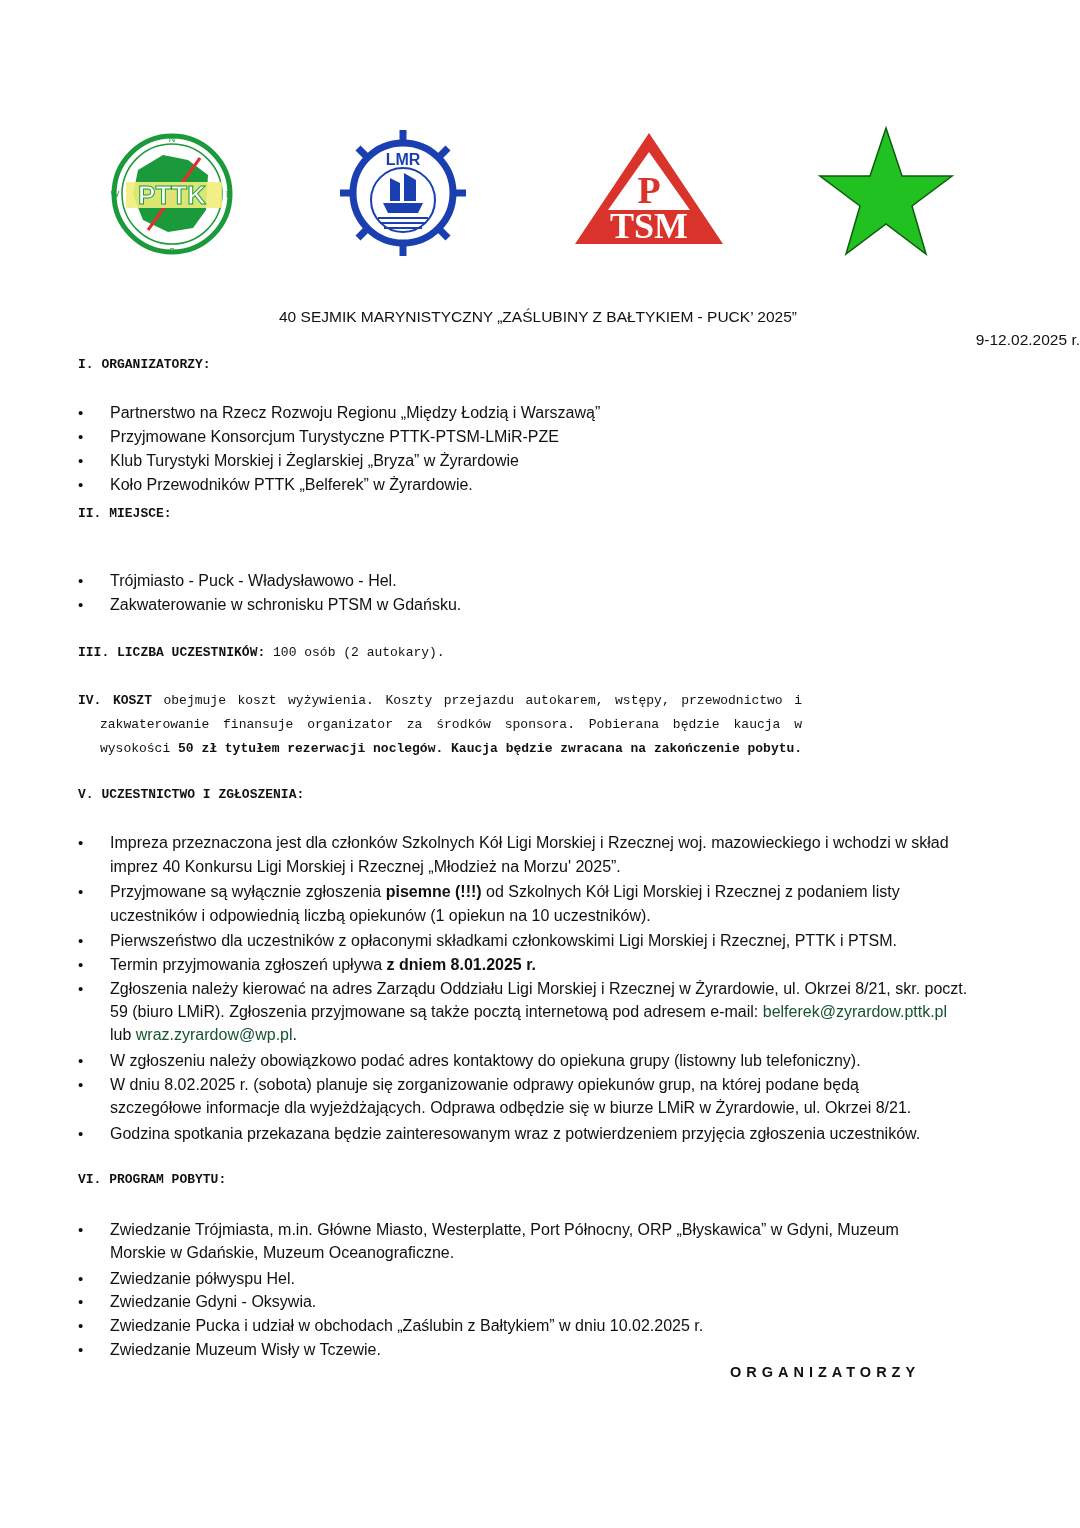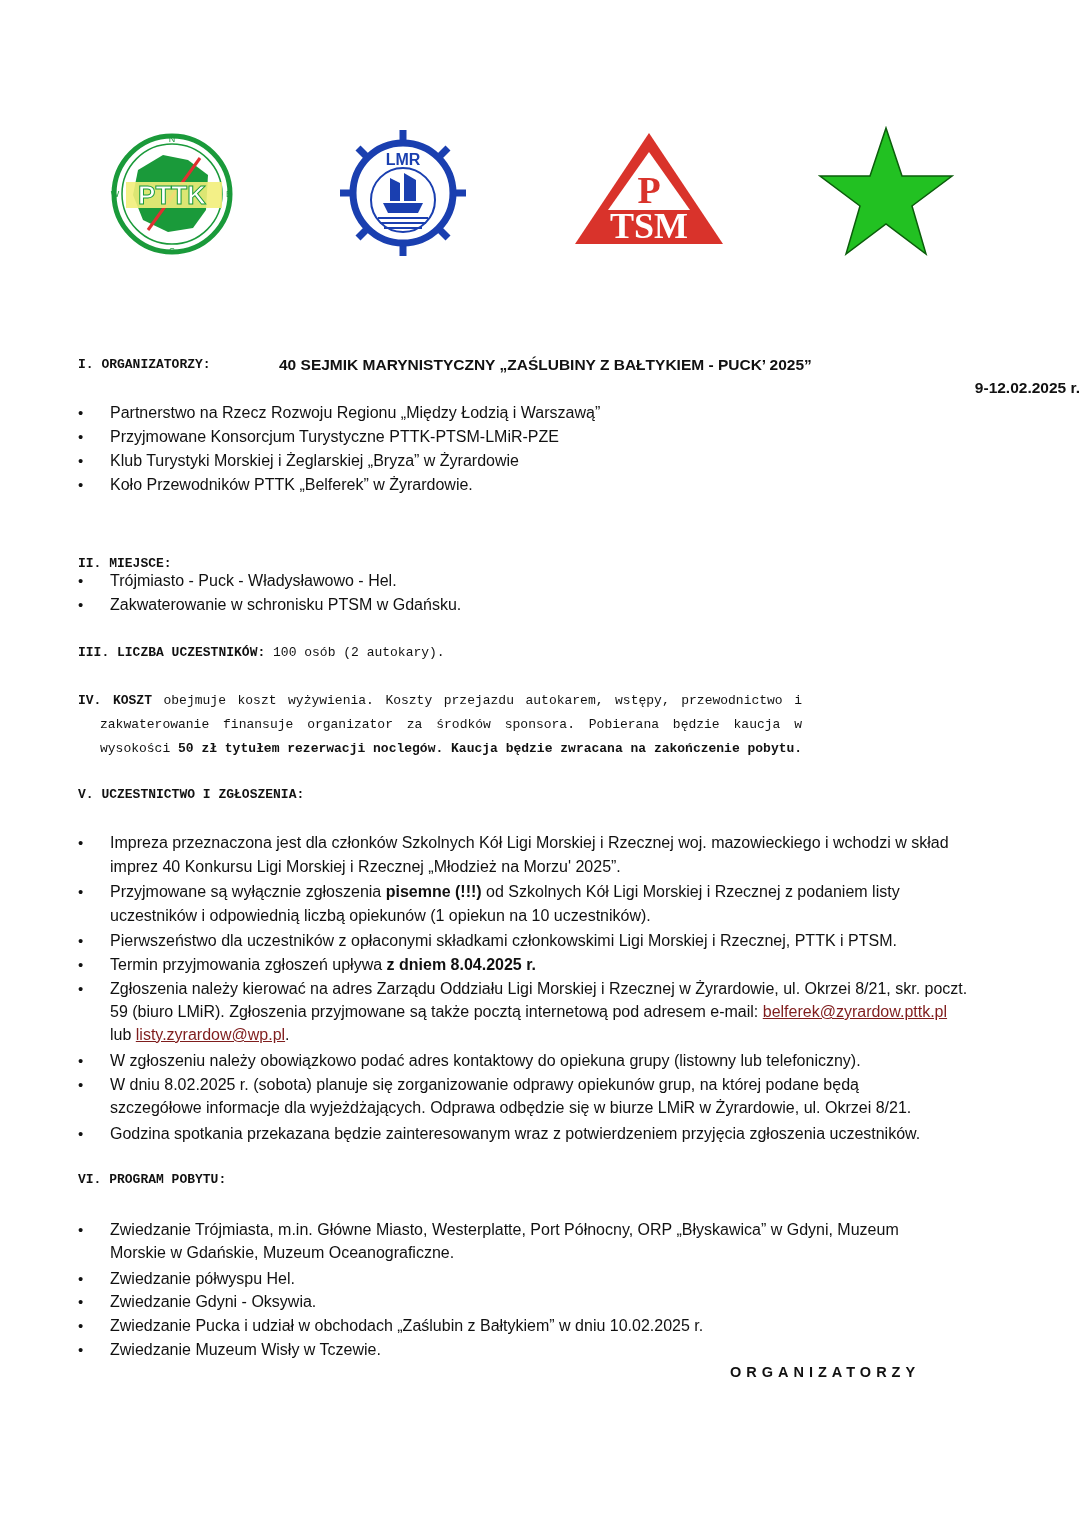--- a/index.html
+++ b/index.html
@@ -2,24 +2,24 @@
 <html><head>
 <meta charset="utf-8">
 <style>
   html, body { margin:0; padding:0; background:#ffffff; }
   body { width:1080px; height:1528px; position:relative; overflow:hidden;
          font-family:"Liberation Sans", sans-serif; color:#111; }
   .page { position:absolute; left:0; top:0; width:1080px; height:1528px; }
   .logo { position:absolute; }
   .txt { position:absolute; font-size:13px; line-height:24px; white-space:nowrap;font-family:Liberation Mono, monospace; }
   .bold { font-weight:bold; }
-  .title { position:absolute; left:0; width:1080px; font-weight:bold; font-size:15.5px;margin-top:48px; }
+  .title { position:absolute; left:0; width:1080px; font-weight:normal; font-size:15.5px; }
   .bullet { position:absolute; left:78px; font-size:15px; }
   .item { position:absolute; left:110px; font-size:16px; line-height:23.5px; white-space:nowrap; }
-  a.link { color:#7f1d1d; text-decoration:underline; }
+  a.link { color:#14532d; }
   .sign { position:absolute; left:730px; top:1364px; font-weight:bold; font-size:14.5px; letter-spacing:5px; }
 </style>
 </head>
 <body>
 
 <div class="page">
 
   <svg class="logo" style="left:108px;top:130px" width="128" height="128" viewBox="0 0 128 128">
     <circle cx="64" cy="64" r="58" fill="none" stroke="#1a9a3a" stroke-width="5"></circle>
     <circle cx="64" cy="64" r="50" fill="none" stroke="#1a9a3a" stroke-width="1.5"></circle>
@@ -69,21 +69,21 @@
   <div class="txt bold" style="left:78px;top:353px">I. ORGANIZATORZY:</div>
   <span class="bullet" style="top:404px">•</span>
   <div class="item" style="top:401px">Partnerstwo na Rzecz Rozwoju Regionu „Między Łodzią i Warszawą”</div>
   <span class="bullet" style="top:428px">•</span>
   <div class="item" style="top:425px">Przyjmowane Konsorcjum Turystyczne PTTK-PTSM-LMiR-PZE</div>
   <span class="bullet" style="top:452px">•</span>
   <div class="item" style="top:449px">Klub Turystyki Morskiej i Żeglarskiej „Bryza” w Żyrardowie</div>
   <span class="bullet" style="top:476px">•</span>
   <div class="item" style="top:473px">Koło Przewodników PTTK „Belferek” w Żyrardowie.</div>
 
-  <div class="txt bold" style="left:78px;top:552px">II. MIEJSCE:</div>
+  <div class="txt bold" style="left:78px;top:502px">II. MIEJSCE:</div>
   <span class="bullet" style="top:572px">•</span>
   <div class="item" style="top:569px">Trójmiasto - Puck - Władysławowo - Hel.</div>
   <span class="bullet" style="top:596px">•</span>
   <div class="item" style="top:593px">Zakwaterowanie w schronisku PTSM w Gdańsku.</div>
 
   <div class="txt" style="left:78px;top:641px">
     <span class="bold">III. LICZBA UCZESTNIKÓW:</span><span> 100 osób (2 autokary).</span>
   </div>
 
   <div class="txt" style="left:100px;top:713px;width:702px;text-align:justify;text-align-last:justify;white-space:normal">zakwaterowanie finansuje organizator za środków sponsora. Pobierana będzie kaucja w</div>
@@ -101,26 +101,26 @@
   <div class="item" style="top:855px">imprez 40 Konkursu Ligi Morskiej i Rzecznej „Młodzież na  Morzu' 2025”.</div>
 
   <span class="bullet" style="top:883px">•</span>
   <div class="item" style="top:880px"><span>Przyjmowane są wyłącznie zgłoszenia </span><span class="bold">pisemne (!!!)</span><span> od Szkolnych Kół Ligi Morskiej i Rzecznej z podaniem listy</span></div>
   <div class="item" style="top:904px">uczestników i  odpowiednią liczbą opiekunów (1 opiekun na 10 uczestników).</div>
 
   <span class="bullet" style="top:932px">•</span>
   <div class="item" style="top:929px">Pierwszeństwo dla uczestników z opłaconymi składkami członkowskimi Ligi Morskiej i Rzecznej,  PTTK i PTSM.</div>
 
   <span class="bullet" style="top:956px">•</span>
-  <div class="item" style="top:953px"><span>Termin przyjmowania zgłoszeń upływa </span><span class="bold">z dniem 8.04.2025 r.</span></div>
+  <div class="item" style="top:953px"><span>Termin przyjmowania zgłoszeń upływa </span><span class="bold">z dniem 8.01.2025 r.</span></div>
 
   <span class="bullet" style="top:980px">•</span>
   <div class="item" style="top:977px">Zgłoszenia należy kierować na adres Zarządu Oddziału Ligi Morskiej i Rzecznej w Żyrardowie, ul. Okrzei 8/21, skr. poczt.</div>
   <div class="item" style="top:1000px"><span>59 (biuro LMiR). Zgłoszenia przyjmowane są także pocztą internetową pod adresem e-mail: </span><a class="link">belferek@zyrardow.pttk.pl</a></div>
-  <div class="item" style="top:1023px"><span>lub </span><a class="link">listy.zyrardow@wp.pl</a><span>.</span></div>
+  <div class="item" style="top:1023px"><span>lub </span><a class="link">wraz.zyrardow@wp.pl</a><span>.</span></div>
 
   <span class="bullet" style="top:1052px">•</span>
   <div class="item" style="top:1049px">W zgłoszeniu należy obowiązkowo podać adres kontaktowy do opiekuna grupy (listowny lub telefoniczny).</div>
 
   <span class="bullet" style="top:1076px">•</span>
   <div class="item" style="top:1073px">W dniu 8.02.2025 r. (sobota) planuje się zorganizowanie  odprawy opiekunów grup, na  której podane będą</div>
   <div class="item" style="top:1096px">szczegółowe informacje dla wyjeżdżających. Odprawa odbędzie się w  biurze LMiR w Żyrardowie, ul. Okrzei 8/21.</div>
 
   <span class="bullet" style="top:1125px">•</span>
   <div class="item" style="top:1122px">Godzina spotkania przekazana będzie zainteresowanym wraz z potwierdzeniem przyjęcia  zgłoszenia uczestników.</div>

